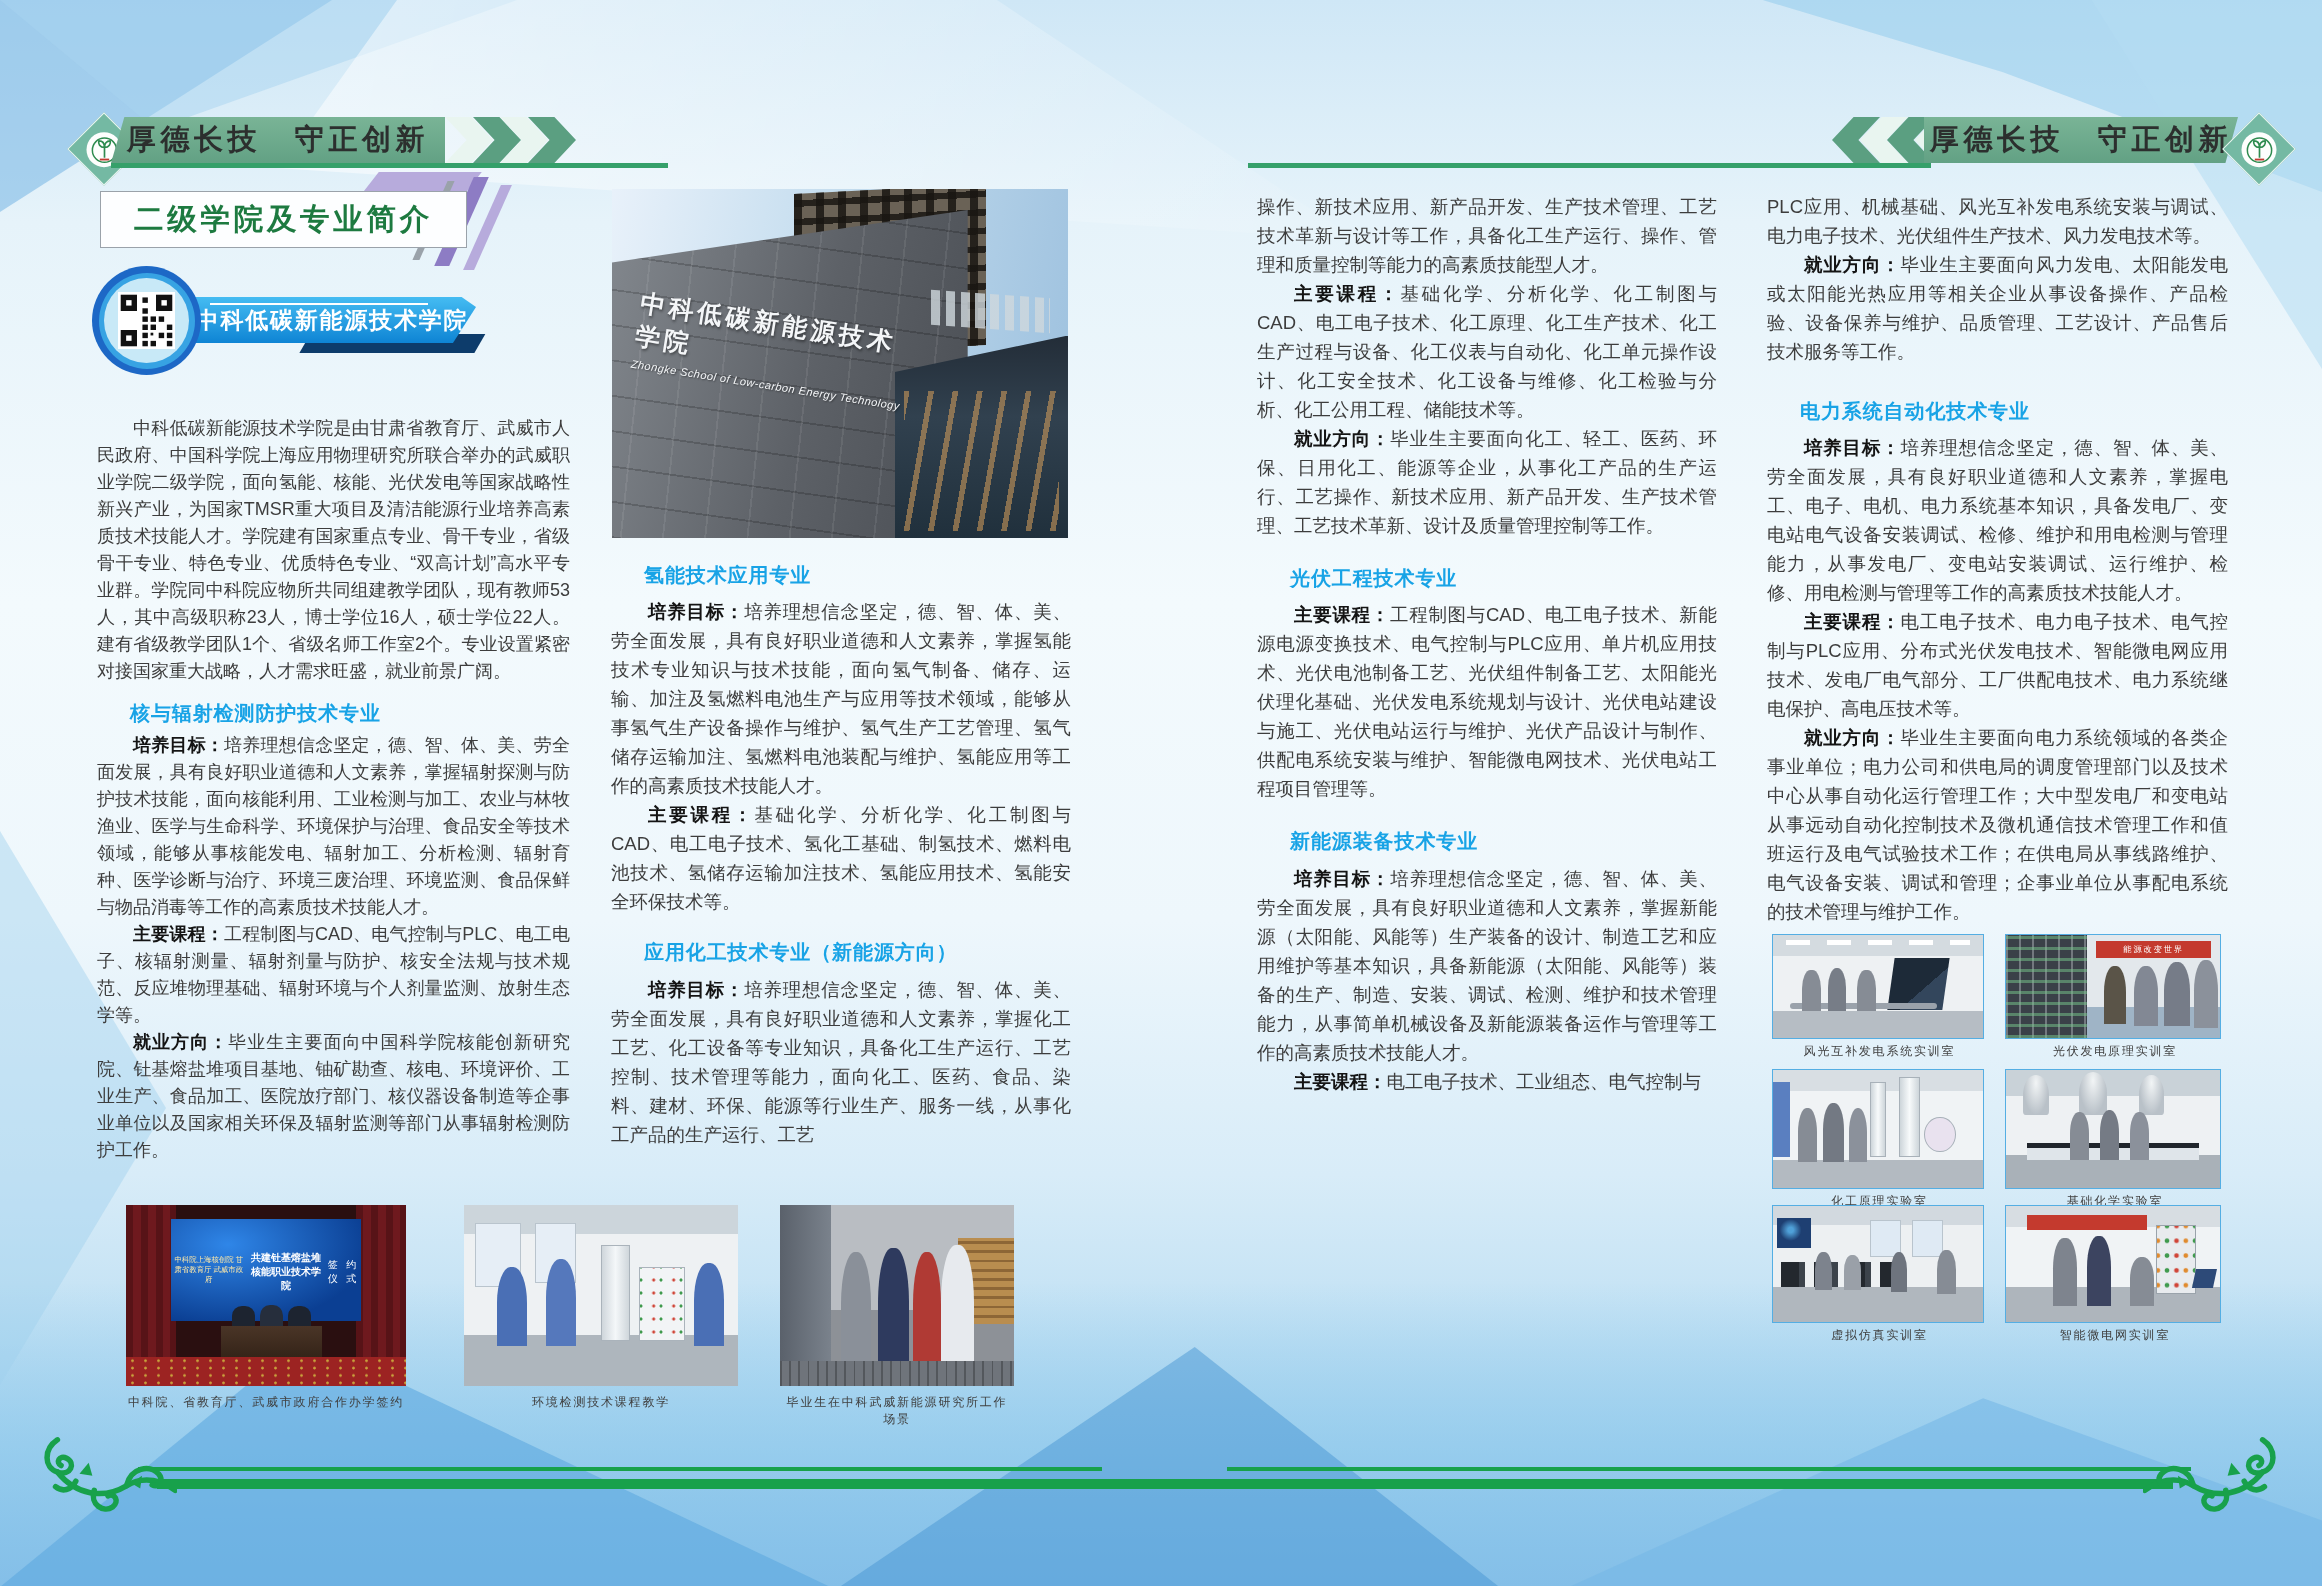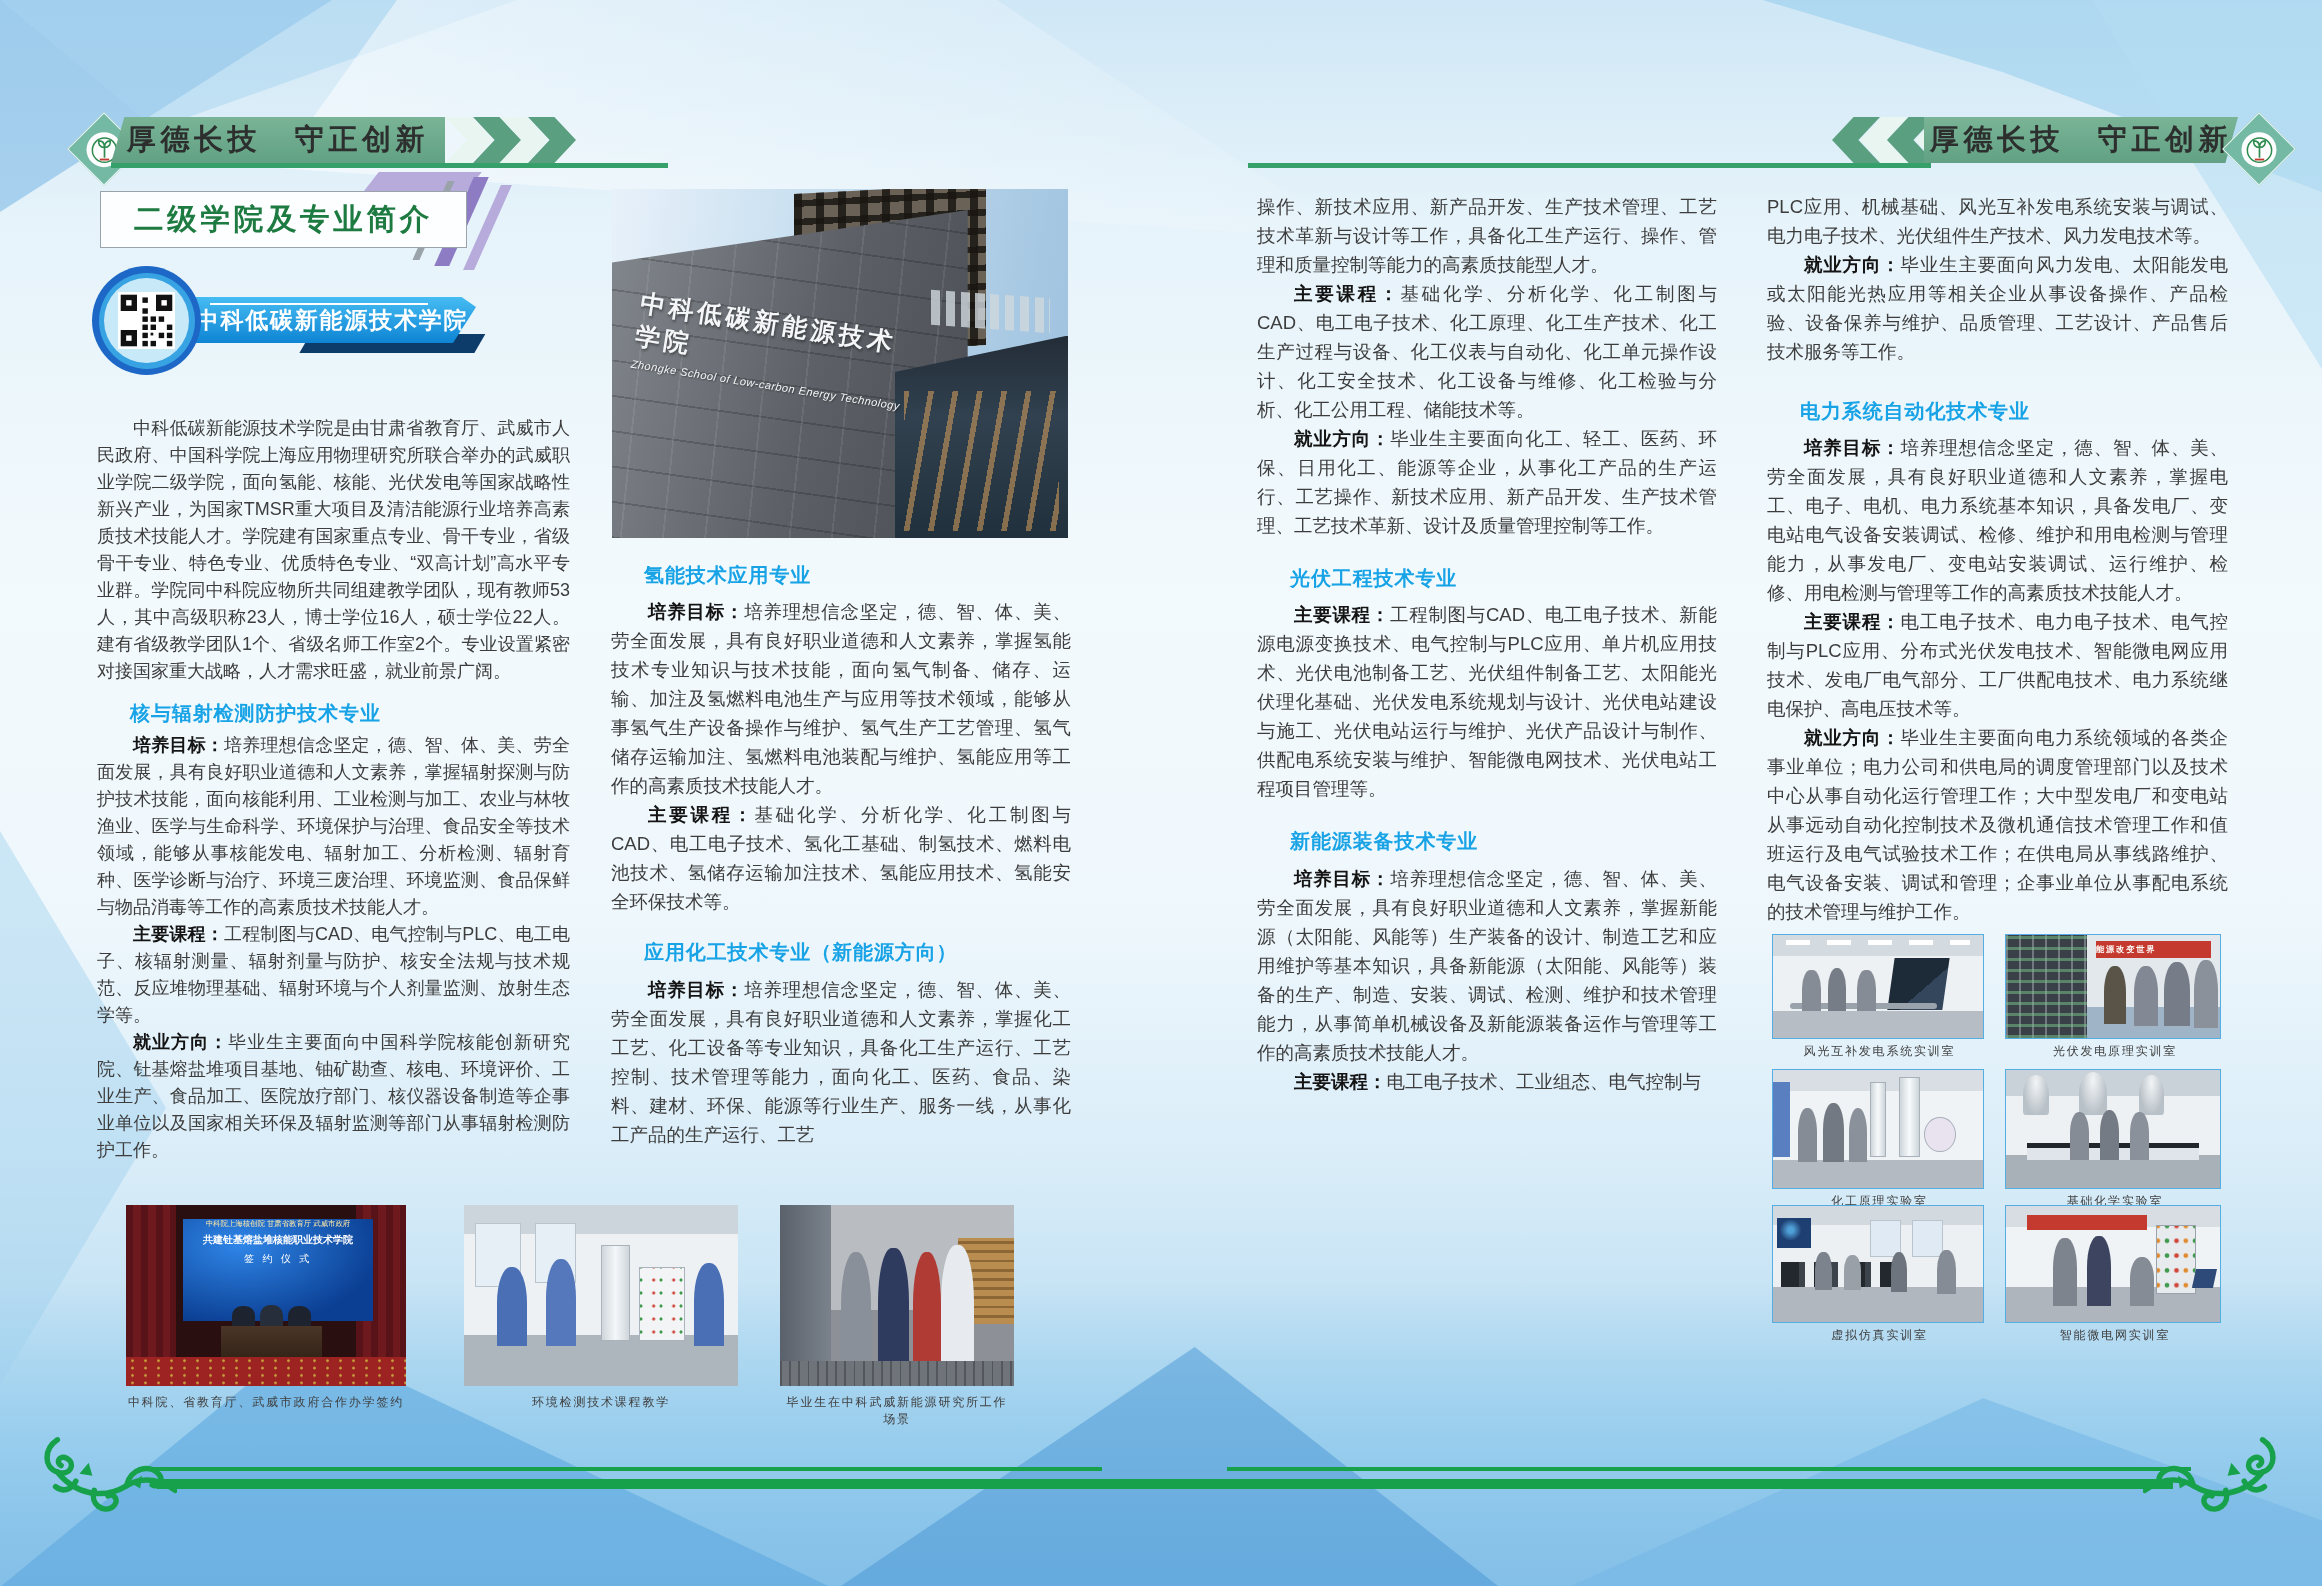--- a/index.html
+++ b/index.html
@@ -143,21 +143,21 @@
   <div class="sec-title" style="margin:0 0 7.4px 0;">氢能技术应用专业</div>
   <p><b>培养目标：</b><span>培养理想信念坚定，德、智、体、美、劳全面发展，具有良好职业道德和人文素养，掌握氢能技术专业知识与技术技能，面向氢气制备、储存、运输、加注及氢燃料电池生产与应用等技术领域，能够从事氢气生产设备操作与维护、氢气生产工艺管理、氢气储存运输加注、氢燃料电池装配与维护、氢能应用等工作的高素质技术技能人才。</span></p>
   <p><b>主要课程：</b><span>基础化学、分析化学、化工制图与CAD、电工电子技术、氢化工基础、制氢技术、燃料电池技术、氢储存运输加注技术、氢能应用技术、氢能安全环保技术等。</span></p>
   <div class="sec-title" style="margin:22px 0 7.4px 0;">应用化工技术专业（新能源方向）</div>
   <p><b>培养目标：</b><span>培养理想信念坚定，德、智、体、美、劳全面发展，具有良好职业道德和人文素养，掌握化工工艺、化工设备等专业知识，具备化工生产运行、工艺控制、技术管理等能力，面向化工、医药、食品、染料、建材、环保、能源等行业生产、服务一线，从事化工产品的生产运行、工艺</span></p>
 </div>
 
 <div class="photo" style="left:126px;top:1205px;width:280px;height:181px;background:#2a0f10;">
   <span class="ph-el" style="left:0;top:0;width:18%;height:84%;background:repeating-linear-gradient(90deg,#571317 0 7.4px,#6e191e 7.4px 14.8px);"></span>
   <span class="ph-el" style="right:0;top:0;width:18%;height:84%;background:repeating-linear-gradient(90deg,#571317 0 7.4px,#6e191e 7.4px 14.8px);"></span>
-  <div class="ph-el" style="left:16%;top:8%;width:68%;height:56%;background:radial-gradient(ellipse at 30% 25%,#2f86e8,#0b3f93 75%);display:flex;flex-direction:column;align-items:center;justify-content:flex-start;color:#fff;text-align:center;margin-left:12px;">
+  <div class="ph-el" style="left:16%;top:8%;width:68%;height:56%;background:radial-gradient(ellipse at 30% 25%,#2f86e8,#0b3f93 75%);display:flex;align-items:center;justify-content:center;color:#fff;text-align:center;">
     <div style="font-size:7.4px;color:#ffe9a8;">中科院上海核创院 甘肃省教育厅 武威市政府</div>
     <div style="font-size:10px;font-weight:bold;margin-top:3.7px;">共建钍基熔盐堆核能职业技术学院</div>
     <div style="font-size:10px;margin-top:4.6px;letter-spacing:2.8px;">签 约 仪 式</div>
   </div>
   <span class="fig" style="left:38%;top:56%;width:8%;height:12%;background:#1d2430;"></span>
   <span class="fig" style="left:48%;top:55%;width:8%;height:13%;background:#262e3c;"></span>
   <span class="fig" style="left:58%;top:56%;width:8%;height:12%;background:#1d2430;"></span>
   <span class="ph-el" style="left:34%;top:67%;width:36%;height:17%;background:linear-gradient(180deg,#4a3527,#352418);"></span>
   <span class="ph-el" style="left:0;bottom:0;width:100%;height:16%;background:#9c2322;background-image:radial-gradient(circle,#c9a23c 0.9px,transparent 1.8px);background-size:13px 7.4px;"></span>
 </div>
@@ -248,21 +248,21 @@
     <span class="ph-el" style="left:8%;top:66%;width:70%;height:6%;background:#9aa2ab;border-radius:3.7px;"></span>
     <span class="fig" style="left:14%;top:34%;width:9%;height:40%;background:#868c95;"></span>
     <span class="fig" style="left:26%;top:32%;width:9%;height:42%;background:#777d87;"></span>
     <span class="fig" style="left:40%;top:34%;width:9%;height:40%;background:#868c95;"></span>
   </div>
   <div class="grid-cap">风光互补发电系统实训室</div>
 </div>
 <div class="cell" style="left:2005px;top:934px;width:220px;">
   <div class="photo b" style="position:relative;width:214px;height:103px;background:linear-gradient(180deg,#e3e8ec 0 70%,#9fb4c6 70%);">
     <span class="ph-el" style="left:0;top:0;width:38%;height:100%;background:#3a4048;background-image:repeating-linear-gradient(0deg,rgba(120,200,140,.5) 0 2.8px,transparent 2.8px 11px),repeating-linear-gradient(90deg,rgba(220,225,230,.35) 0 1.8px,transparent 1.8px 13px);"></span>
-    <span class="ph-el" style="left:42%;top:6%;width:54%;height:16%;background:#c43a2e;color:#fff;font-size:8.3px;text-align:left;line-height:16.6px;letter-spacing:1.8px;font-weight:bold;">能源改变世界</span>
+    <span class="ph-el" style="left:42%;top:6%;width:54%;height:16%;background:#c43a2e;color:#fff;font-size:8.3px;text-align:center;line-height:16.6px;letter-spacing:1.8px;">能源改变世界</span>
     <span class="fig" style="left:46%;top:30%;width:10%;height:56%;background:#5a5448;"></span>
     <span class="fig" style="left:60%;top:30%;width:11%;height:58%;background:#828894;"></span>
     <span class="fig" style="left:74%;top:26%;width:12%;height:62%;background:#767c88;"></span>
     <span class="fig" style="left:88%;top:24%;width:11%;height:66%;background:#8b919b;"></span>
   </div>
   <div class="grid-cap">光伏发电原理实训室</div>
 </div>
 
 <div class="cell" style="left:1772px;top:1069px;width:215px;">
   <div class="photo b" style="position:relative;width:210px;height:118px;background:linear-gradient(180deg,#d8dee3 0 18%,#f0f3f5 18% 76%,#b3bac1 76%);">

